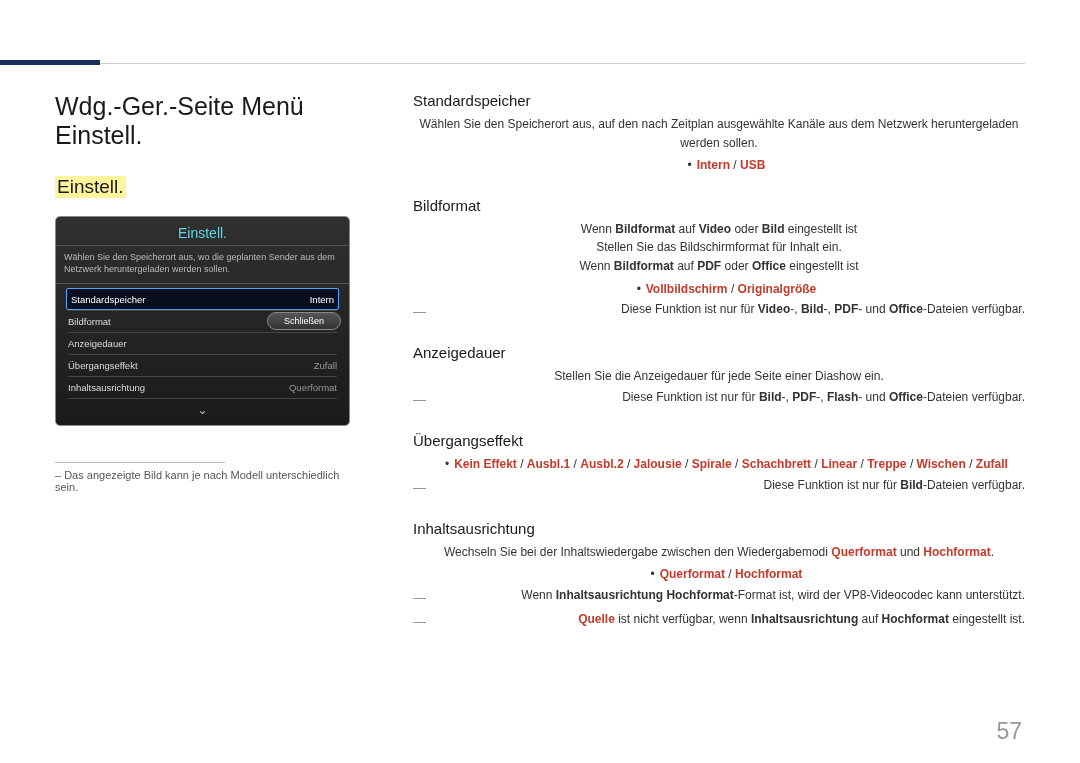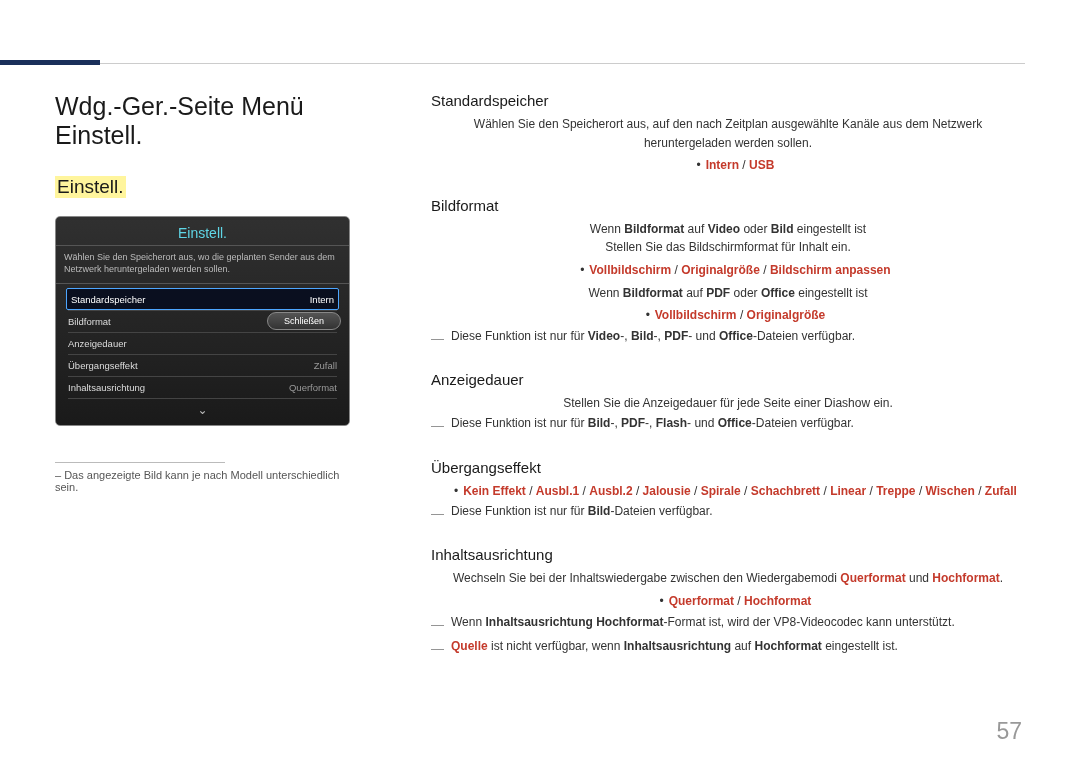--- a/index.html
+++ b/index.html
@@ -1,21 +1,21 @@
 <!DOCTYPE html>
 <html><head>
 <meta charset="utf-8">
 <style>
 * { margin: 0; padding: 0; box-sizing: border-box; }
 body { font-family: Arial, Helvetica, sans-serif; width: 1080px; height: 763px; background: #fff; color: #222; position: relative; }
 .page { padding: 52px 55px 38px 55px; }
 .top-rule { position: relative; height: 14px; margin-bottom: 26px; }
 .top-rule .grey { position: absolute; left: -55px; right: 0; top: 11px; height: 1px; background: #ccc; }
 .top-rule .blue { position: absolute; left: -55px; width: 100px; top: 8px; height: 5px; background: #1a2f5a; }
-.cols { display: flex; gap: 76px; }
+.cols { display: flex; gap: 58px; }
 .left { width: 300px; flex-shrink: 0; }
 .right { flex: 1; }
 h1 { font-size: 25px; font-weight: 400; color: #1a1a1a; margin-bottom: 26px; }
 h2 { font-size: 19px; font-weight: 400; color: #1a1a1a; background: #fff59d; display: inline-block; padding: 0 2px; margin-bottom: 18px; }
 .panel { border: 1px solid #888; border-radius: 5px; background: linear-gradient(#303030,#1a1a1a); color: #ddd; width: 295px; overflow: hidden; }
 .panel-title { text-align: center; color: #5fd6e6; font-size: 14px; padding: 8px 0 4px; border-bottom: 1px solid #555; }
 .panel-desc { font-size: 9px; color: #bbb; padding: 6px 8px 8px; line-height: 1.3; border-bottom: 1px solid #555; }
 .panel-body { position: relative; padding: 0 12px 6px; }
 .panel-row { display: flex; justify-content: space-between; font-size: 9.5px; height: 22px; align-items: center; border-top: 1px solid #444; }
 .panel-row:first-child { border-top: none; }
@@ -28,21 +28,21 @@
 .footnote { font-size: 11px; color: #555; }
 h3 { font-size: 15px; font-weight: 400; color: #1a1a1a; margin-bottom: 6px; }
 .section { margin-bottom: 22px; }
 p, li { font-size: 12px; line-height: 1.55; color: #333; text-align: center; }
 ul { list-style: none; margin: 4px 0 4px 24px; }
 ul li::before { content: "•"; display: inline-block; width: 14px; margin-left: -14px; }
 .red { color: #c43a2b; font-weight: 600; }
 .bold { font-weight: 600; }
 .em-dash { display: inline-block; min-width: 20px; color: #888; vertical-align: top; line-height: 1.55; font-size: 13px; }
 .note-line { display: flex; font-size: 12px; color: #333; margin-top: 4px; }
-.note-line > span:last-child { flex: 1; }
+.note-line > span:last-child { flex: 1; text-align: right; }
 .pagenum { position: absolute; right: 58px; bottom: 18px; font-size: 23px; color: #999; text-align: right; }
 .sep { color: #333; }
 </style>
 </head>
 <body>
 
 <div class="page">
   <div class="top-rule">
       <div class="grey"></div>
       <div class="blue"></div>
@@ -92,23 +92,20 @@
         <p>Wählen Sie den Speicherort aus, auf den nach Zeitplan ausgewählte Kanäle aus dem Netzwerk heruntergeladen werden sollen.</p>
         <ul>
             <li><span class="red">Intern</span> <span class="sep">/</span> <span class="red">USB</span></li>
           </ul>
       </div>
 
       <div class="section">
         <h3>Bildformat</h3>
         <p><span>Wenn </span><span class="bold">Bildformat</span><span> auf </span><span class="bold">Video</span><span> oder </span><span class="bold">Bild</span><span> eingestellt ist</span></p>
         <p>Stellen Sie das Bildschirmformat für Inhalt ein.</p>
-        <ul>
-            <li><span class="red">Vollbildschirm</span> <span class="sep">/</span> <span class="red">Originalgröße</span> <span class="sep">/</span> <span class="red">Bildschirm anpassen</span></li>
-          </ul>
         <p><span>Wenn </span><span class="bold">Bildformat</span><span> auf </span><span class="bold">PDF</span><span> oder </span><span class="bold">Office</span><span> eingestellt ist</span></p>
         <ul>
             <li><span class="red">Vollbildschirm</span> <span class="sep">/</span> <span class="red">Originalgröße</span></li>
           </ul>
         <div class="note-line">
             <span class="em-dash">―</span>
             <span><span>Diese Funktion ist nur für </span><span class="bold">Video</span><span>-, </span><span class="bold">Bild</span><span>-, </span><span class="bold">PDF</span><span>- und </span><span class="bold">Office</span><span>-Dateien verfügbar.</span></span>
           </div>
       </div>
 

